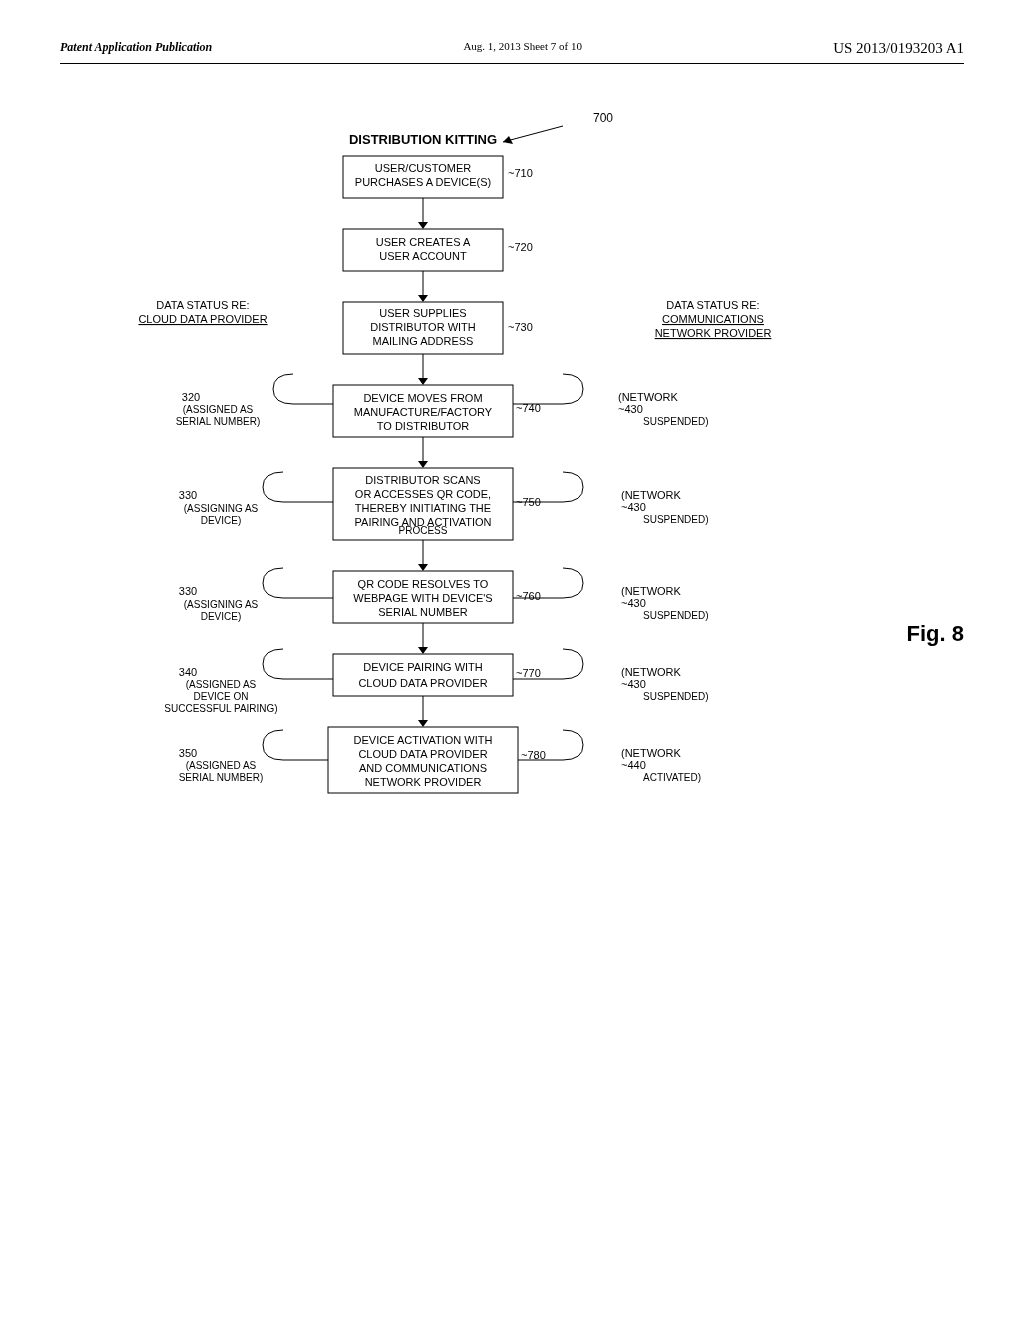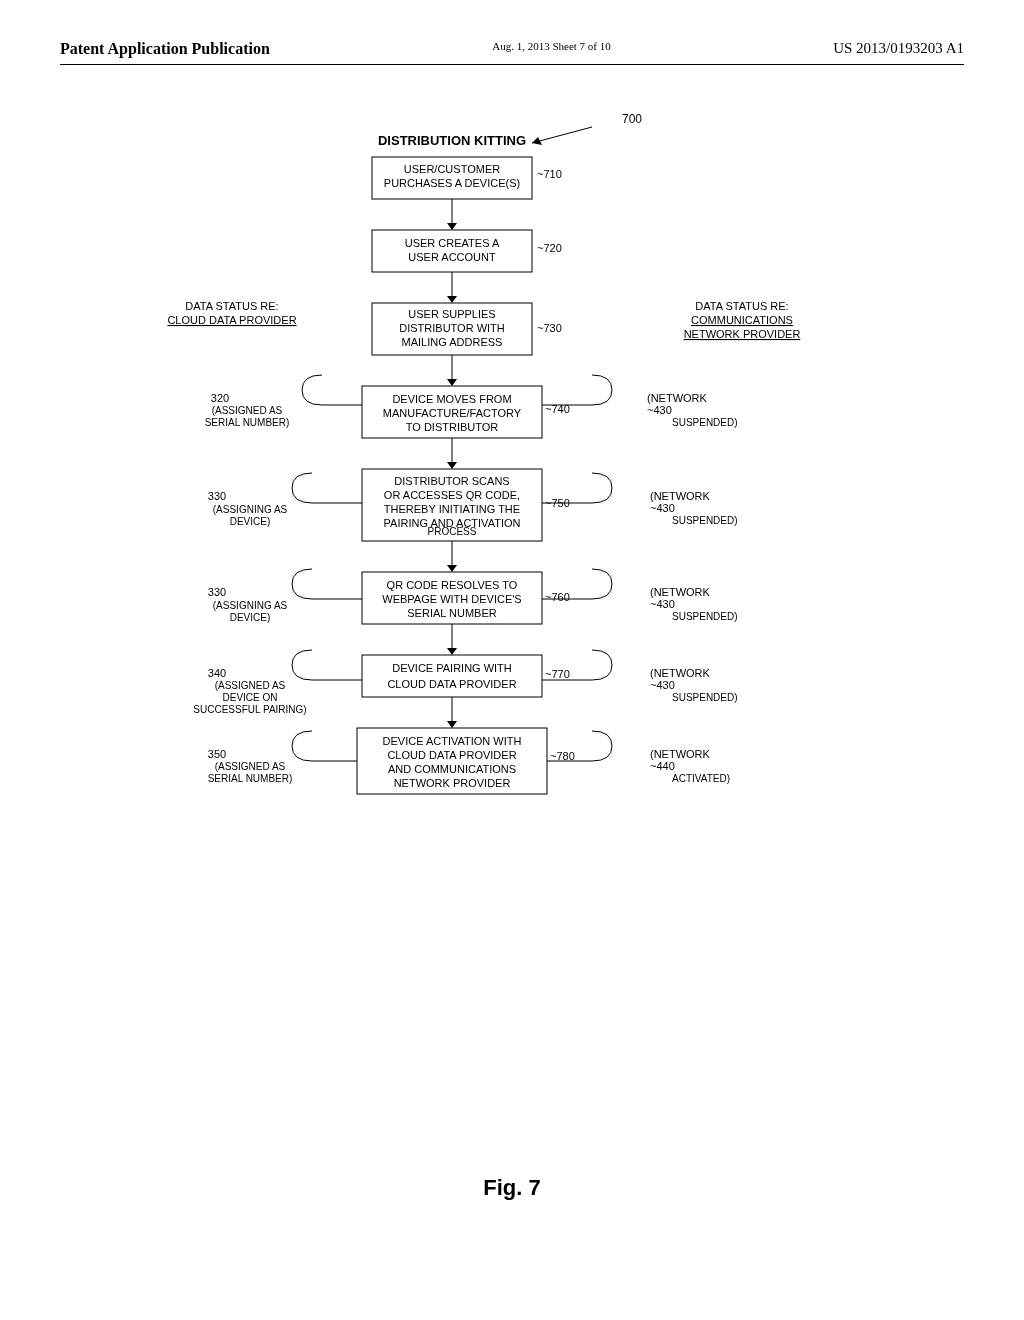--- a/index.html
+++ b/index.html
@@ -24,37 +24,38 @@
     .header {
       display: flex;
       justify-content: space-between;
       align-items: flex-start;
       border-bottom: 1px solid #000;
       padding-bottom: 6px;
       margin-bottom: 30px;
     }
     .header-left {
       font-weight: bold;
-      font-size: 16px;
+      font-size: 12px;
+      font-style: italic;
     }
     .header-right {
       font-size: 15px;
       text-align: center;
     }
     .header-center {
       font-size: 11px;
       text-align: center;
     }
 
     
     .figure-area {
       position: relative;
       width: 100%;
       display: flex;
-      flex-direction: column;
+      flex-direction: row;
       align-items: center;
       margin-top: 20px;
     }
 
     
     .diagram-svg {
       display: block;
       margin: 0 auto;
     }
 
@@ -219,15 +220,15 @@
 
       <rect x="255" y="633" width="190" height="66" fill="white" stroke="#000" stroke-width="1"></rect>
       <text x="350" y="650" text-anchor="middle" font-size="11">DEVICE ACTIVATION WITH</text>
       <text x="350" y="664" text-anchor="middle" font-size="11">CLOUD DATA PROVIDER</text>
       <text x="350" y="678" text-anchor="middle" font-size="11">AND COMMUNICATIONS</text>
       <text x="350" y="692" text-anchor="middle" font-size="11">NETWORK PROVIDER</text>
       <text x="448" y="665" font-size="11">~780</text>
 
     </svg>
 
-    <div class="fig-caption">Fig. 7</div>
+    <div class="fig-caption">Fig. 8</div>
   </div>
 </div>
 
 </body></html>

